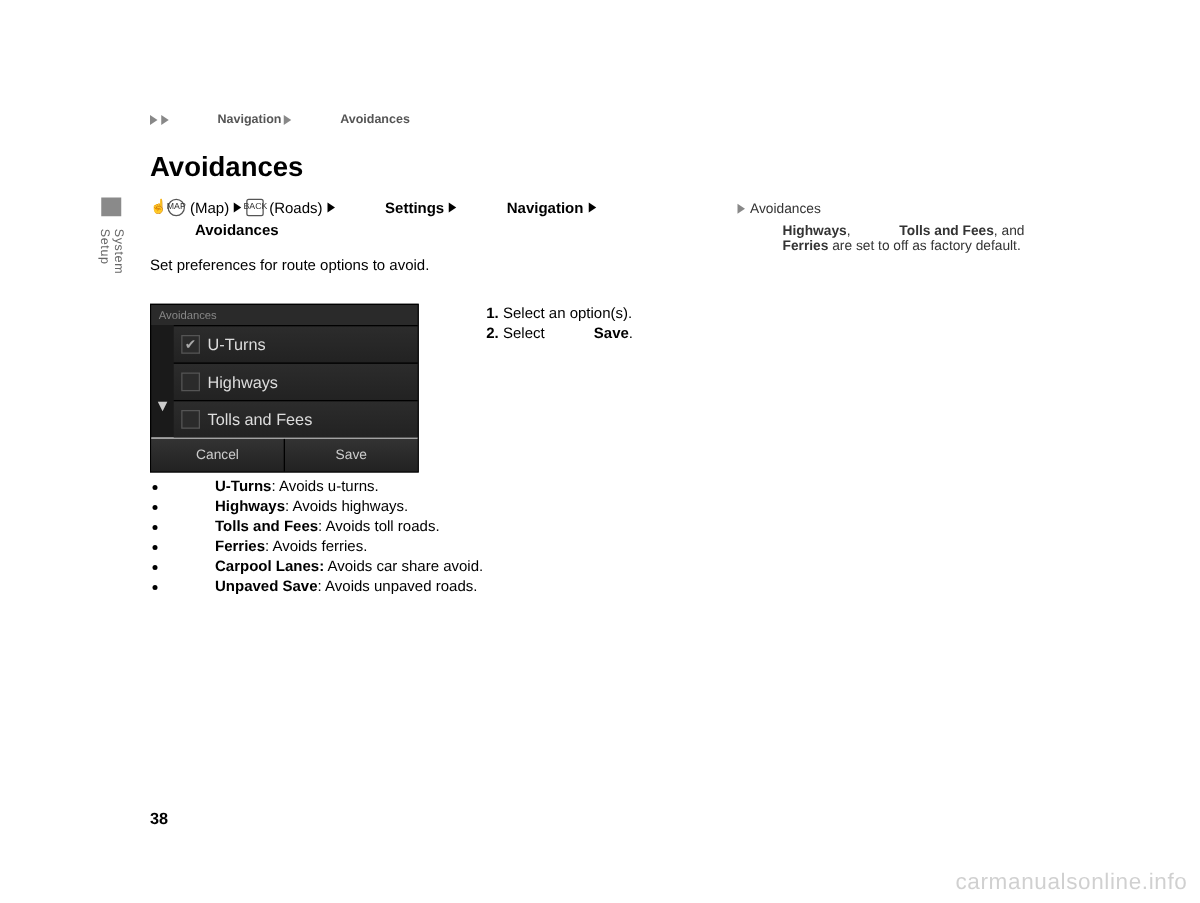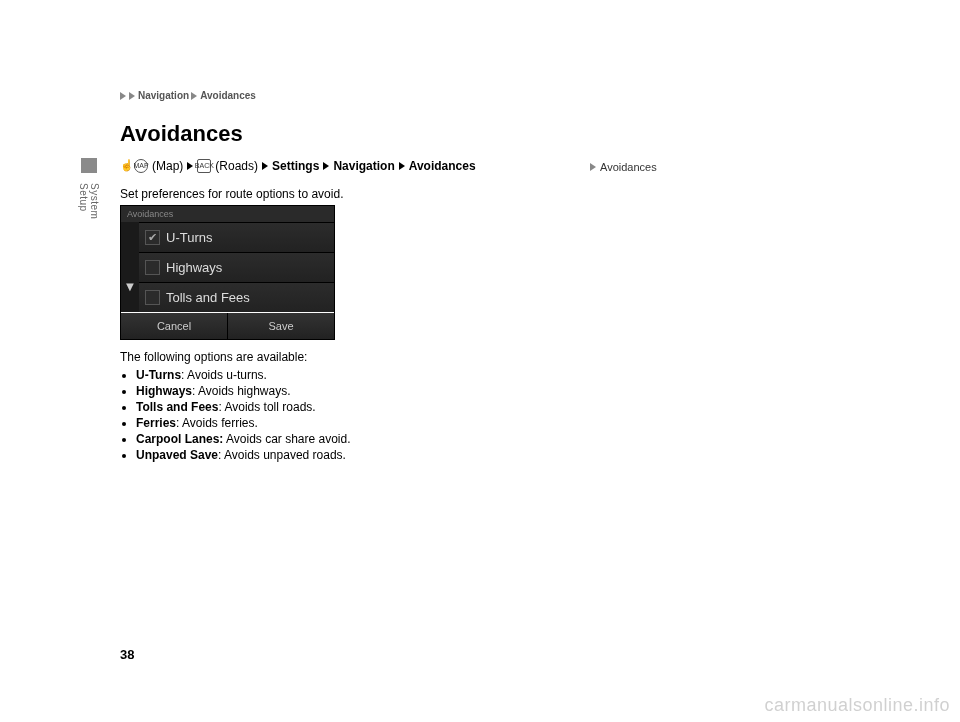--- a/index.html
+++ b/index.html
@@ -68,21 +68,21 @@
       color:#333;
     }
     .inline-icon.round { border-radius: 50%; }
     .tri {
       display: inline-block;
       width: 0; height: 0;
       border-top: 4px solid transparent;
       border-bottom: 4px solid transparent;
       border-left: 6px solid #000;
     }
-    .instr { margin-bottom: 4px; }
+    .instr { margin-bottom: 24px; }
     .screen-and-steps { display: flex; gap: 18px; align-items: flex-start; }
     .nav-screen {
       width: 215px;
       border: 1px solid #000;
       background: #1a1a1a;
       color: #ddd;
       font-size: 11px;
       padding: 0;
     }
     .ns-header {
@@ -187,21 +187,21 @@
       border-top:4px solid transparent;
       border-bottom:4px solid transparent;
       border-left:6px solid #888;
     }
     .finger-icon {
       display:inline-block;
       width:10px;height:14px;
       font-size:11px;
       color:#555;
     }
-    b { font-weight: bold; }
+    b { font-weight: bold; margin-left: 36px; }
   </style>
 </head>
 <body>
 
 <div class="side-tab">
   <div class="side-tab-block"></div>
   <div class="side-tab-text">System Setup</div>
 </div>
 
 <div class="page">
@@ -255,36 +255,46 @@
                 <span>Tolls and Fees</span>
               </div>
             </div>
           </div>
           <div class="ns-footer">
             <div class="ns-btn">Cancel</div>
             <div class="ns-btn">Save</div>
           </div>
         </div>
 
+        <div class="steps">
+          <div>
+            <b>1.</b> <span>Select an option(s).</span>
+          </div>
+          <div>
+            <b>2.</b> <span>Select </span><b>Save</b><span>.</span>
+          </div>
+        </div>
       </div>
 
-      <div class="below">The following options are available:</div>
       <ul class="opts">
         <li><b>U-Turns</b><span>: Avoids u-turns.</span></li>
         <li><b>Highways</b><span>: Avoids highways.</span></li>
         <li><b>Tolls and Fees</b><span>: Avoids toll roads.</span></li>
         <li><b>Ferries</b><span>: Avoids ferries.</span></li>
         <li><b>Carpool Lanes:</b><span> Avoids car share avoid.</span></li>
         <li><b>Unpaved Save</b><span>: Avoids unpaved roads.</span></li>
       </ul>
     </div>
 
     <div class="side-col">
       <div class="side-head">
         <span class="side-tri"></span>
         <span>Avoidances</span>
       </div>
+      <div>
+        <b>Highways</b><span>, </span><b>Tolls and Fees</b><span>, and </span><b>Ferries</b><span> are set to off as factory default.</span>
+      </div>
     </div>
   </div>
 </div>
 
 <div class="page-num">38</div>
 <div class="watermark">carmanualsonline.info</div>
 
 </body></html>

